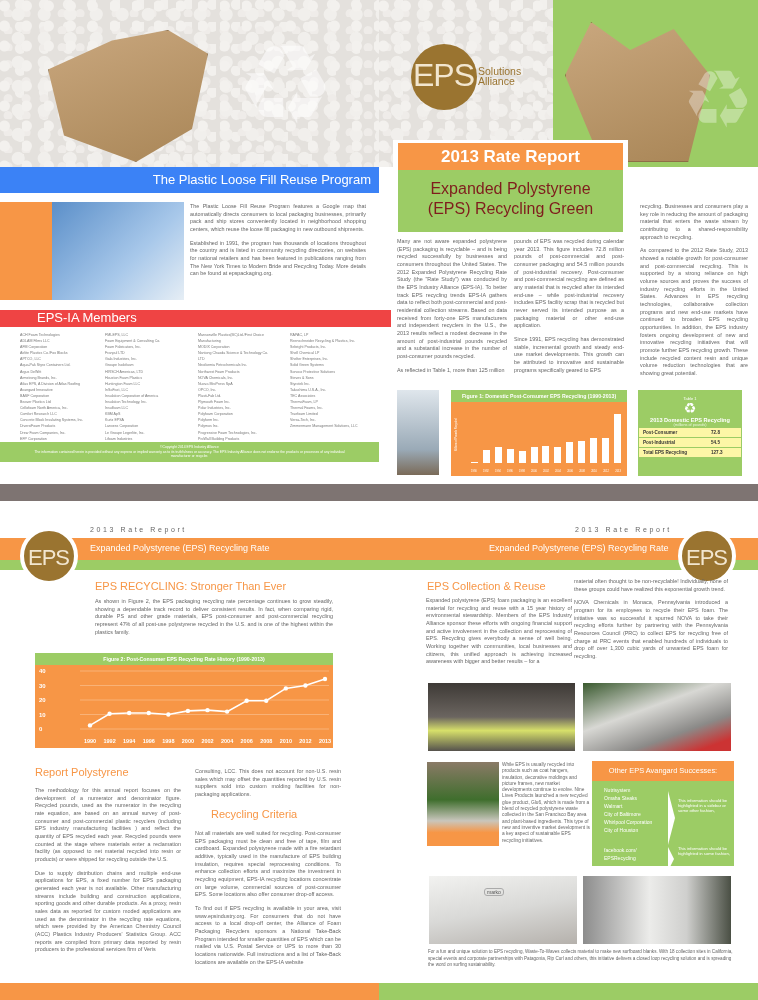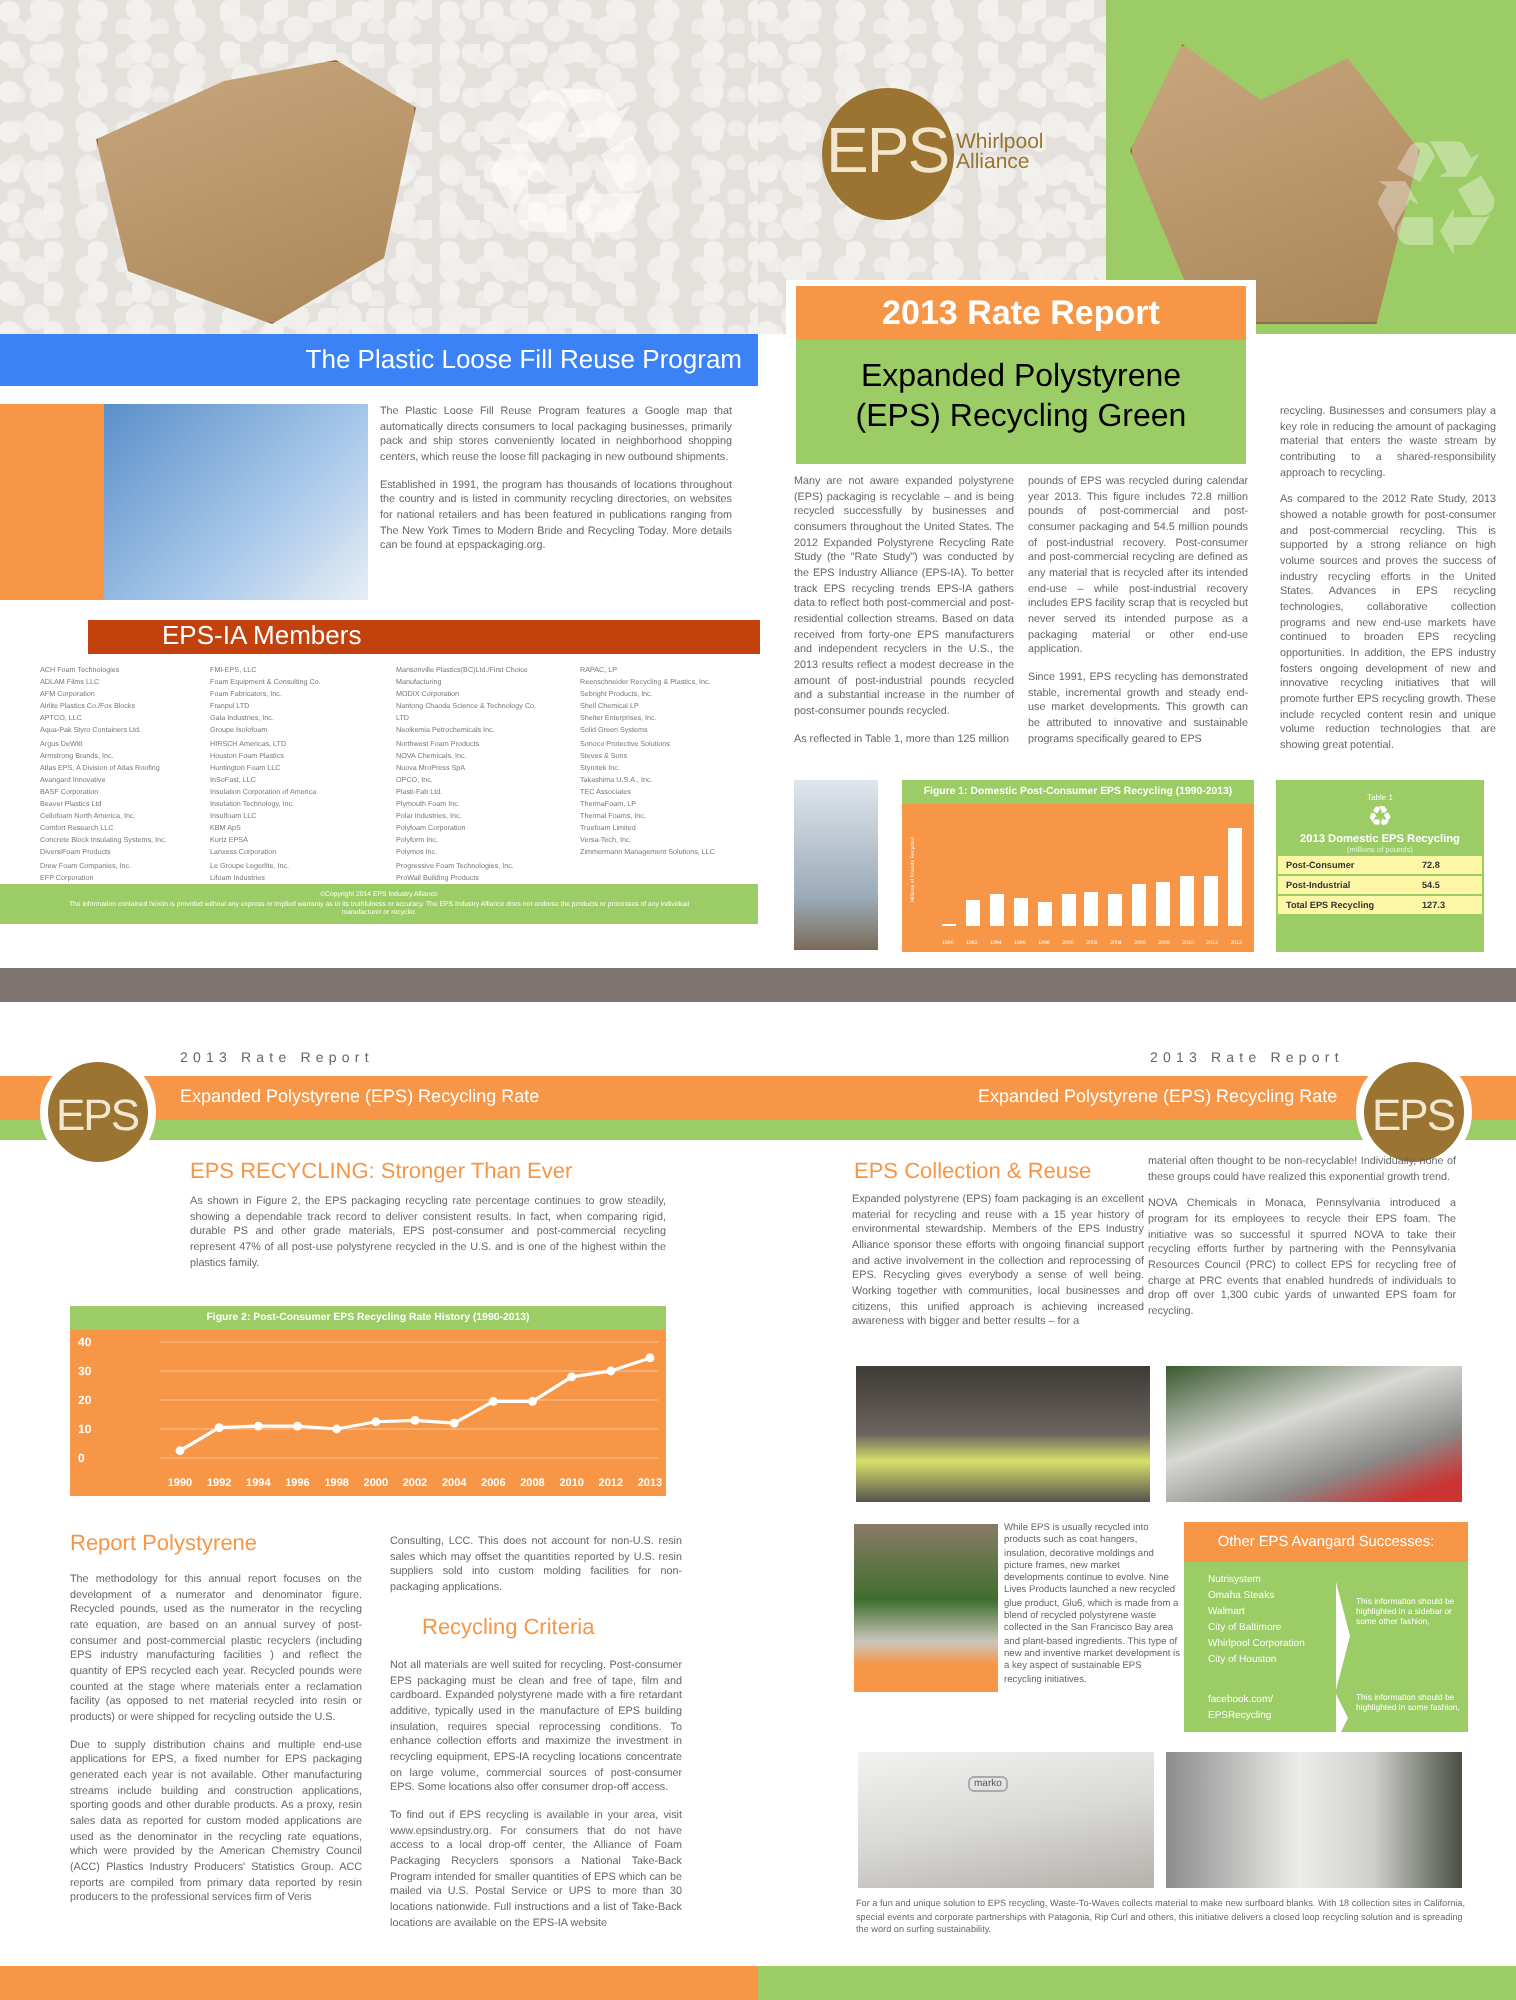--- a/index.html
+++ b/index.html
@@ -24,35 +24,35 @@
     position: absolute; background: linear-gradient(160deg,#c9a77e,#a98657);
     border: 1px solid #8e6f47;
   }
   .recycle-ghost { position: absolute; color: rgba(255,255,255,0.55); font-size: 110px; line-height: 1; }
   #p1-greenbar { left: 0; top: 167px; width: 379px; height: 26px; background: #3b82f6; }
   #p1-greenbar span { position: absolute; right: 8px; top: 5px; font-size: 13px; color: #fff; }
   #p1-orange-block { left: 0; top: 202px; width: 52px; height: 98px; background: #f79646; }
   #p1-laptop { left: 52px; top: 202px; width: 132px; height: 98px; background: linear-gradient(135deg,#5b8fc9,#a8c8ea 60%,#e6eef5); }
   #p1-intro { left: 190px; top: 203px; width: 176px; }
 
-  #members-bar { left: 0; top: 310px; width: 336px; height: 17px; background: #c2410c; margin-left: 44px; }
+  #members-bar { left: 0; top: 310px; width: 391px; height: 17px; background: #ef4444; }
   #members-bar span { position: absolute; left: 37px; top: 0px; font-size: 13px; color: #fff; }
   .members-col { position: absolute; top: 332px; font-size: 3.6px; line-height: 6.1px; color: #777; width: 85px; white-space: nowrap; overflow: hidden; }
   #p1-footer { left: 0; top: 442px; width: 379px; height: 20px; background: #9ccc65; text-align: center; color: #fff; font-size: 3.4px; line-height: 4.6px; padding-top: 3px; }
 
   
   #p2-hero-left { left: 379px; top: 0; width: 174px; height: 167px; }
   #p2-hero-right { left: 553px; top: 0; width: 205px; height: 167px; background: #9ccc65; }
   #p2-hero-right .recycle-ghost { right: 4px; top: 60px; font-size: 80px; color: rgba(255,255,255,0.35); }
   #eps-logo-main { left: 411px; top: 44px; width: 66px; height: 66px; border-radius: 50%; background: #9a7430; }
   #eps-logo-main .eps { position: absolute; left: 2px; top: 13px; font-size: 32px; color: #f2e6cf; letter-spacing: -1px; }
   #eps-logo-main .ia { position: absolute; left: 67px; top: 22px; font-size: 10.5px; line-height: 10px; color: #9a7430; }
   #title-panel { left: 393px; top: 140px; width: 235px; height: 96px; background: #fff; }
   #title-orange { left: 398px; top: 143px; width: 225px; height: 27px; background: #f79646; color: #fff; font-size: 17px; font-weight: bold; text-align: center; line-height: 27px; }
-  #title-green { left: 398px; top: 170px; width: 225px; height: 62px; background: #9ccc65; color: #000000; font-size: 16px; line-height: 20px; text-align: center; padding-top: 9px; }
+  #title-green { left: 398px; top: 170px; width: 225px; height: 62px; background: #9ccc65; color: #7f1d1d; font-size: 16px; line-height: 20px; text-align: center; padding-top: 9px; }
   #p2-col1 { left: 397px; top: 238px; width: 110px; }
   #p2-col2 { left: 514px; top: 238px; width: 110px; }
   #p2-col3 { left: 640px; top: 203px; width: 108px; }
   #p2-photo { left: 397px; top: 390px; width: 42px; height: 85px; background: linear-gradient(180deg,#dfe6ec,#9aaab7 70%,#7a6a58); }
   #fig1 { left: 451px; top: 390px; width: 176px; height: 86px; background: #f79646; }
   #fig1 .cap { height: 12px; background: #9ccc65; color: #fff; font-size: 5.2px; font-weight: bold; text-align: center; line-height: 12px; }
   #fig1-bars { position: absolute; left: 20px; right: 6px; top: 18px; height: 55px; display: flex; align-items: flex-end; justify-content: space-between; }
   #fig1-bars .bar { width: 7px; background: #fff; }
   #fig1-x { position: absolute; left: 20px; right: 6px; bottom: 3px; display: flex; justify-content: space-between; font-size: 2.6px; color: #fff; }
   #fig1-y { position: absolute; left: 4px; top: 20px; font-size: 2.6px; color: #fff; writing-mode: vertical-rl; transform: rotate(180deg); height: 50px; text-align: center; }
@@ -214,21 +214,21 @@
   <div style="padding:0 25px;">The information contained herein is provided without any express or implied warranty as to its truthfulness or accuracy. The EPS Industry Alliance does not endorse the products or processes of any individual manufacturer or recycler.</div>
 </div>
 
 <div id="p2-hero-left" class="abs foam-bg"></div>
 <div id="p2-hero-right" class="abs">
   <div class="box-img" style="left:12px;top:22px;width:145px;height:140px;clip-path:polygon(0 38%,18% 0,45% 20%,75% 5%,100% 38%,85% 100%,25% 100%);"></div>
   <div class="recycle-ghost">♻</div>
 </div>
 <div id="eps-logo-main" class="abs">
   <span class="eps">EPS</span>
-  <span class="ia"><span>Whirlpool</span><br><span>Alliance</span></span>
+  <span class="ia"><span>Solutions</span><br><span>Alliance</span></span>
 </div>
 <div id="title-panel" class="abs"></div>
 <div id="title-orange" class="abs">2013 Rate Report</div>
 <div id="title-green" class="abs">
   <div>Expanded Polystyrene</div>
   <div>(EPS) Recycling Green</div>
 </div>
 
 <div id="p2-col1" class="abs">
   <p class="p">Many are not aware expanded polystyrene (EPS) packaging is recyclable – and is being recycled successfully by businesses and consumers throughout the United States. The 2012 Expanded Polystyrene Recycling Rate Study (the "Rate Study") was conducted by the EPS Industry Alliance (EPS-IA). To better track EPS recycling trends EPS-IA gathers data to reflect both post-commercial and post-residential collection streams. Based on data received from forty-one EPS manufacturers and independent recyclers in the U.S., the 2013 results reflect a modest decrease in the amount of post-industrial pounds recycled and a substantial increase in the number of post-consumer pounds recycled.</p>

